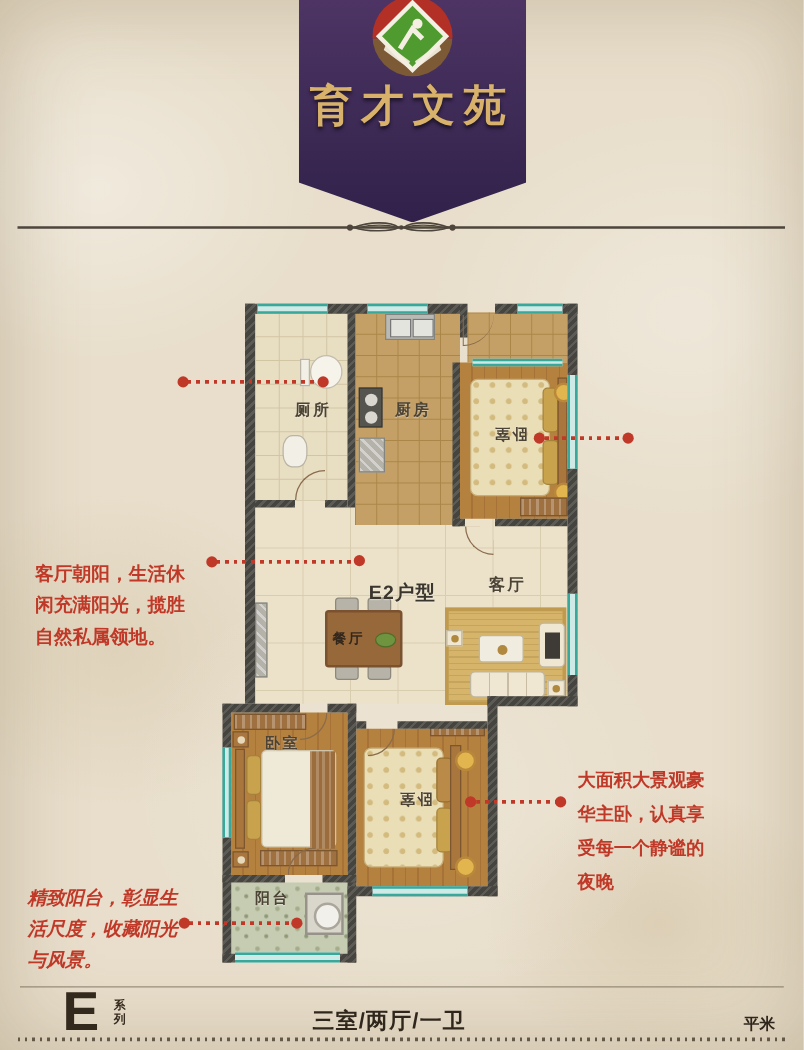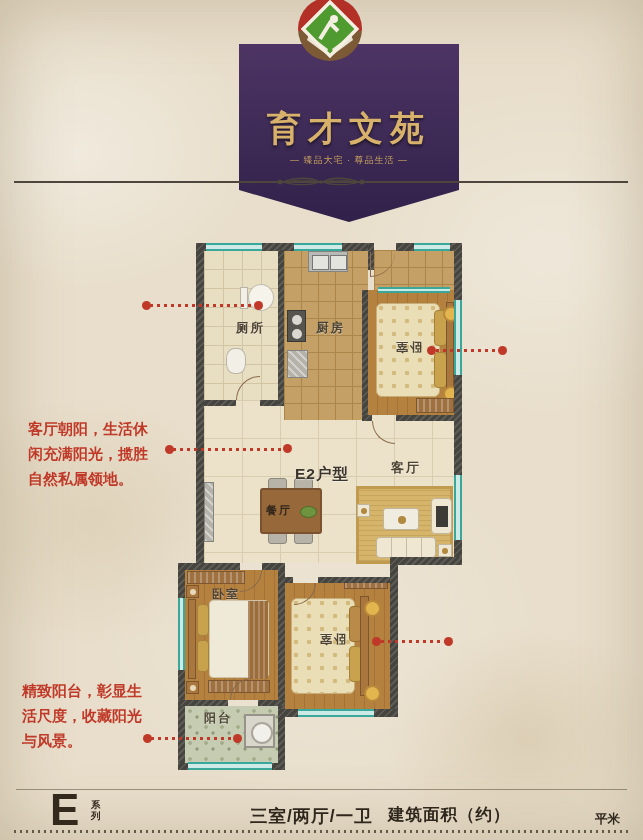--- a/index.html
+++ b/index.html
@@ -8,23 +8,23 @@
     background-color:#e8decb;
     background-image:
       radial-gradient(ellipse 260px 200px at 12% 18%, rgba(255,255,255,.35), transparent 70%),
       radial-gradient(ellipse 300px 240px at 85% 30%, rgba(255,255,255,.28), transparent 70%),
       radial-gradient(ellipse 320px 260px at 50% 75%, rgba(255,255,255,.20), transparent 70%),
       radial-gradient(ellipse 200px 160px at 82% 88%, rgba(190,168,128,.28), transparent 70%),
       radial-gradient(ellipse 220px 180px at 14% 62%, rgba(195,175,135,.25), transparent 70%);
     box-shadow:inset 0 0 70px rgba(115,95,55,.28);}
   .abs{position:absolute;}
   
-  .shield{position:absolute;left:239px;top:0;width:220px;height:178px;
+  .shield{position:absolute;left:239px;top:0;width:182px;height:178px;
     background:linear-gradient(180deg,#4d3464 0%,#3d2a55 55%,#31214a 100%);
-    clip-path:polygon(0 0,100% 0,100% 82%,50% 100%,0 82%);margin-top:44px;}
+    clip-path:polygon(0 0,100% 0,100% 82%,50% 100%,0 82%);}
   .shield-title{position:absolute;left:0;top:62px;width:100%;text-align:center;
     font-family:"Liberation Serif","DejaVu Serif",serif;font-weight:bold;font-size:34px;
     color:#d8b26a;letter-spacing:7px;text-shadow:0 2px 3px rgba(0,0,0,.55);}
   .shield-tag{position:absolute;left:0;top:110px;width:100%;text-align:center;
     font-size:9px;color:#c9a35e;letter-spacing:1px;}
   .logo{position:absolute;left:297px;top:-4px;width:66px;height:66px;}
   .divider-line{position:absolute;left:14px;top:181px;width:614px;height:2px;background:#4e463c;}
   .ornament{position:absolute;left:277px;top:173px;width:88px;height:18px;}
   .heading{position:absolute;left:0;top:198px;width:100%;text-align:center;
     font-size:19px;font-weight:bold;letter-spacing:6px;color:#2e2a24;}
@@ -57,21 +57,20 @@
   .f-area-unit{position:absolute;left:595px;top:811px;font-size:12.5px;font-weight:bold;color:#2f261c;}
   .f-dots{position:absolute;left:14px;top:830px;width:615px;height:3px;background:repeating-linear-gradient(90deg,rgba(70,60,45,.8) 0 2px,transparent 2px 6px);}
 </style>
 </head>
 <body>
 
 <div id="page">
 
   <div class="shield">
     <div class="shield-title">育才文苑</div>
-    <div class="shield-tag">— 臻品大宅 · 尊品生活 —</div>
   </div>
   <div class="logo">
     <svg width="66" height="66" viewBox="0 0 66 66">
       <defs>
           <clipPath id="c">
             <circle cx="33" cy="33" r="32"></circle>
           </clipPath>
         </defs>
       <g clip-path="url(#c)">
         <rect x="0" y="0" width="66" height="35" fill="#b23026"></rect>
@@ -227,26 +226,30 @@
   <div class="lab" style="left:236px;top:320px;font-size:12.5px;">厕所</div>
   <div class="lab" style="left:316px;top:320px;font-size:12.5px;">厨房</div>
   <div class="lab" style="left:394px;top:338px;transform:rotate(180deg);">卧室</div>
   <div class="lab" style="left:391px;top:459px;font-size:13px;">客厅</div>
   <div class="lab" style="left:266px;top:503px;font-size:11px;color:#33271c;text-shadow:none;">餐厅</div>
   <div class="lab" style="left:295px;top:464px;font-size:15.5px;color:#3a352d;letter-spacing:1px;">E2户型</div>
   <div class="lab" style="left:212px;top:586px;">卧室</div>
   <div class="lab" style="left:318px;top:630px;transform:rotate(180deg);">卧室</div>
   <div class="lab" style="left:204px;top:710px;">阳台</div>
 
-  <div class="red-text" style="left:28px;top:416px;font-size:15px;line-height:25px;">客厅朝阳，生活休
+  <div class="red-text" style="left:28px;top:447px;font-size:15px;line-height:25px;">客厅朝阳，生活休
 闲充满阳光，揽胜
 自然私属领地。</div>
-  <div class="red-text" style="left:22px;top:678px;font-size:15px;line-height:25px;">精致阳台，彰显生
+  <div class="red-text" style="left:22px;top:706px;font-size:15px;line-height:25px;font-style:italic;">精致阳台，彰显生
 活尺度，收藏阳光
 与风景。</div>
+  <div class="red-text" style="left:462px;top:612px;font-size:14.5px;line-height:27px;">大面积大景观豪
+华主卧，认真享
+受每一个静谧的
+夜晚</div>
 
   <div class="dotline" style="left:150px;top:304px;width:108px;"></div>
   <div class="dot" style="left:142px;top:301px;"></div>
   <div class="dot" style="left:254px;top:301px;"></div>
 
   <div class="dotline" style="left:173px;top:448px;width:110px;"></div>
   <div class="dot" style="left:165px;top:445px;"></div>
   <div class="dot" style="left:283px;top:444px;"></div>
 
   <div class="dotline" style="left:151px;top:737px;width:82px;"></div>
@@ -261,17 +264,16 @@
   <div class="dot" style="left:372px;top:637px;"></div>
   <div class="dot" style="left:444px;top:637px;"></div>
 
   <div class="f-line"></div>
   <div class="f-e">E</div>
   <div class="f-series">
     <div>系</div>
     <div>列</div>
   </div>
   <div class="f-text" style="left:250px;">三室/两厅/一卫</div>
-  <div class="f-text" style="left:388px;font-size:16.5px;">建筑面积（约）</div>
   <div class="f-area-unit">平米</div>
   <div class="f-dots"></div>
 
 </div>
 
 </body></html>

